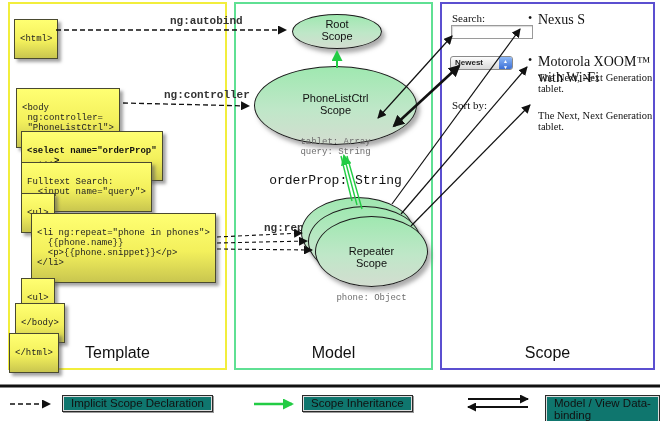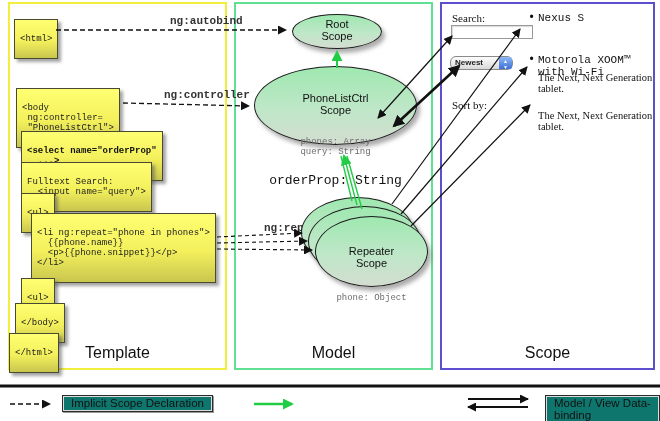--- a/index.html
+++ b/index.html
@@ -27,21 +27,21 @@
   
   .vlabel{position:absolute;font-family:"Liberation Serif",serif;font-size:11px;color:#111;}
   .vinput{position:absolute;width:76px;height:12px;border:1px solid #9a9a9a;background:#fff;
           font-size:9px;padding:0 2px;box-shadow:inset 1px 1px 1px rgba(0,0,0,.15);}
   .vselect{position:absolute;width:63px;height:14px;border:1px solid #8a8a8a;border-radius:3px;
            background:linear-gradient(180deg,#fdfdfd,#d9d9d9);box-sizing:border-box;cursor:default;}
   .vselect .txt{position:absolute;left:4px;top:1px;font-size:8px;font-weight:bold;color:#222;}
   .vselect .stepper{position:absolute;right:0;top:0;bottom:0;width:13px;border-radius:0 2px 2px 0;
            background:linear-gradient(180deg,#8fb9f7,#3b6fd6);color:#fff;font-size:5px;line-height:6px;
            text-align:center;padding-top:1px;box-sizing:border-box;}
-  .phone-name{position:absolute;font-family:Liberation Mono, monospace;font-size:11px;color:#111;}
+  .phone-name{position:absolute;font-family:Liberation Serif, serif;font-size:14px;color:#111;}
   .phone-name::before{content:"•";position:absolute;left:-10px;top:-1px;font-size:12px;}
   .phone-desc{position:absolute;font-family:"Liberation Serif",serif;font-size:10.5px;color:#111;}
   
   .legend-box{position:absolute;top:395px;font-size:11.5px;color:#111;padding:1px 8px 2px 8px;
               border:1px solid #2a2a2a;background:#0f766e;box-shadow:1px 1px 0 #999, inset 0 0 0 1px #ddd;}
   svg{position:absolute;left:0;top:0;z-index:7;pointer-events:none;}
 </style>
 </head>
 <body>
 
@@ -79,48 +79,49 @@
   <div class="nglabel" style="left:236px;top:222px;">ng:repeat</div>
 
   <div class="ellipse" style="left:292px;top:14px;width:90px;height:35px;z-index:2;"></div>
   <div class="etext etitle" style="left:292px;top:18px;width:90px;">Root
 Scope</div>
 
   <div class="ellipse" style="left:254px;top:66px;width:163px;height:79px;z-index:2;"></div>
   <div class="etext" style="left:254px;top:74px;width:163px;">
     <div class="etitle">PhoneListCtrl
 Scope</div>
-    <div class="eprops" style="margin-top:3px;">phones: Array
+    <div class="eprops" style="margin-top:3px;">tablet: Array
 query: String</div>
     <div class="eprop-bold">orderProp: String</div>
   </div>
 
   <div class="ellipse" style="left:301px;top:197px;width:113px;height:71px;z-index:2;"></div>
   <div class="ellipse" style="left:308px;top:206px;width:113px;height:71px;z-index:3;"></div>
   <div class="ellipse" style="left:315px;top:216px;width:113px;height:71px;z-index:4;"></div>
   <div class="etext" style="left:315px;top:227px;width:113px;">
     <div class="etitle">Repeater
 Scope</div>
     <div class="eprops" style="margin-top:6px;">phone: Object</div>
   </div>
 
   <div class="vlabel" style="left:452px;top:12px;">Search:</div>
   <input class="vinput" style="left: 451px; top: 25px;" value="">
   <div class="vlabel" style="left:452px;top:55px;margin-top:44px;">Sort by:</div>
-  <div class="vselect" style="left:450px;top:56px;border-radius:6px;">
+  <div class="vselect" style="left:450px;top:56px;">
     <span class="txt">Newest</span>
     <span class="stepper">▲<br>▼</span>
   </div>
 
   <div class="phone-name" style="left:538px;top:12px;">Nexus S</div>
   <div class="phone-name" style="left:538px;top:54px;">Motorola XOOM™ with Wi-Fi</div>
   <div class="phone-desc" style="left:538px;top:72px;">The Next, Next Generation tablet.</div>
   <div class="phone-desc" style="left:538px;top:110px;">The Next, Next Generation tablet.</div>
 
   <div class="legend-box" style="left:62px;">Implicit Scope Declaration</div>
+  <div class="legend-box" style="left:302px;">Scope Inheritance</div>
   <div class="legend-box" style="left:545px;">Model / View Data-binding</div>
 
   <svg width="660" height="421" viewBox="0 0 660 421">
     <defs>
       <marker id="mB" markerUnits="userSpaceOnUse" markerWidth="10" markerHeight="9" refX="8" refY="4.5" orient="auto-start-reverse">
         <path d="M0,0 L9,4.5 L0,9 z" fill="#111"></path>
       </marker>
       <marker id="mB2" markerUnits="userSpaceOnUse" markerWidth="13" markerHeight="12" refX="10" refY="6" orient="auto-start-reverse">
         <path d="M0,0 L12,6 L0,12 z" fill="#111"></path>
       </marker>

